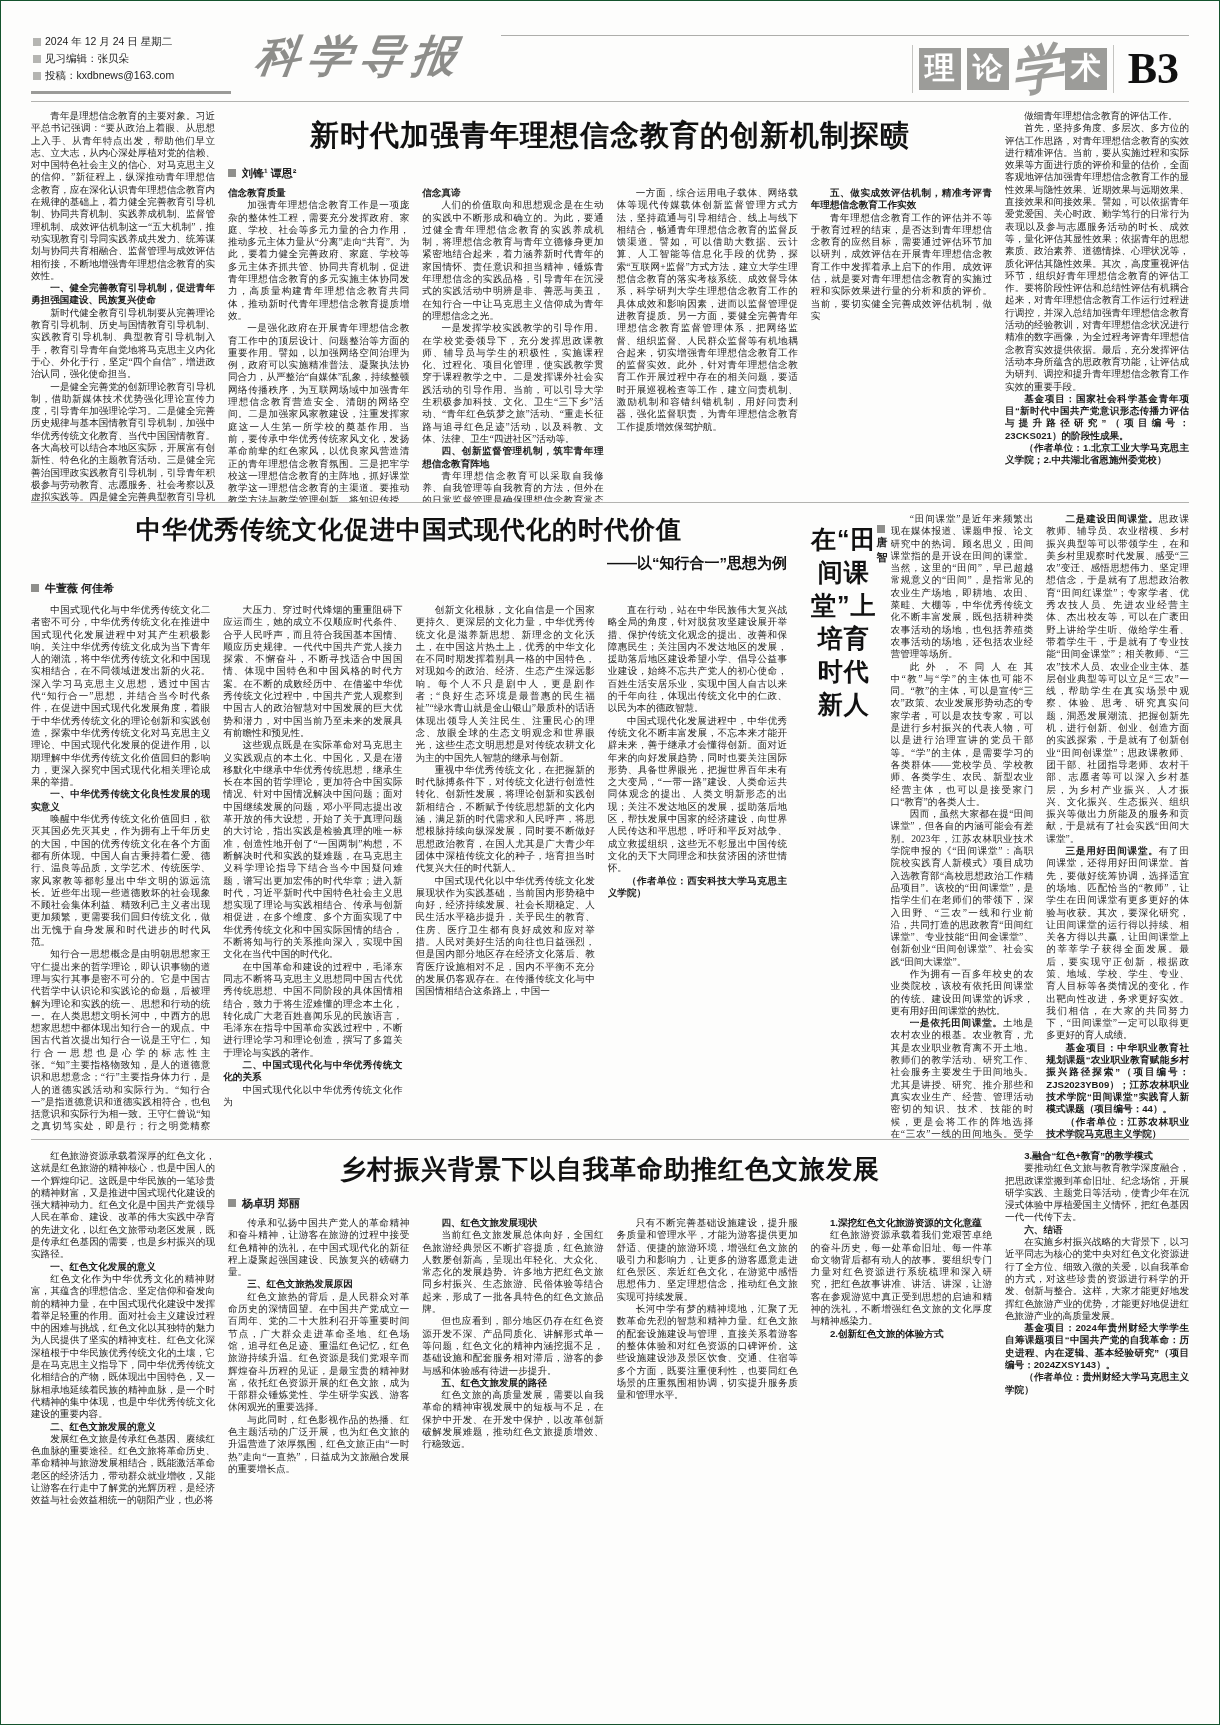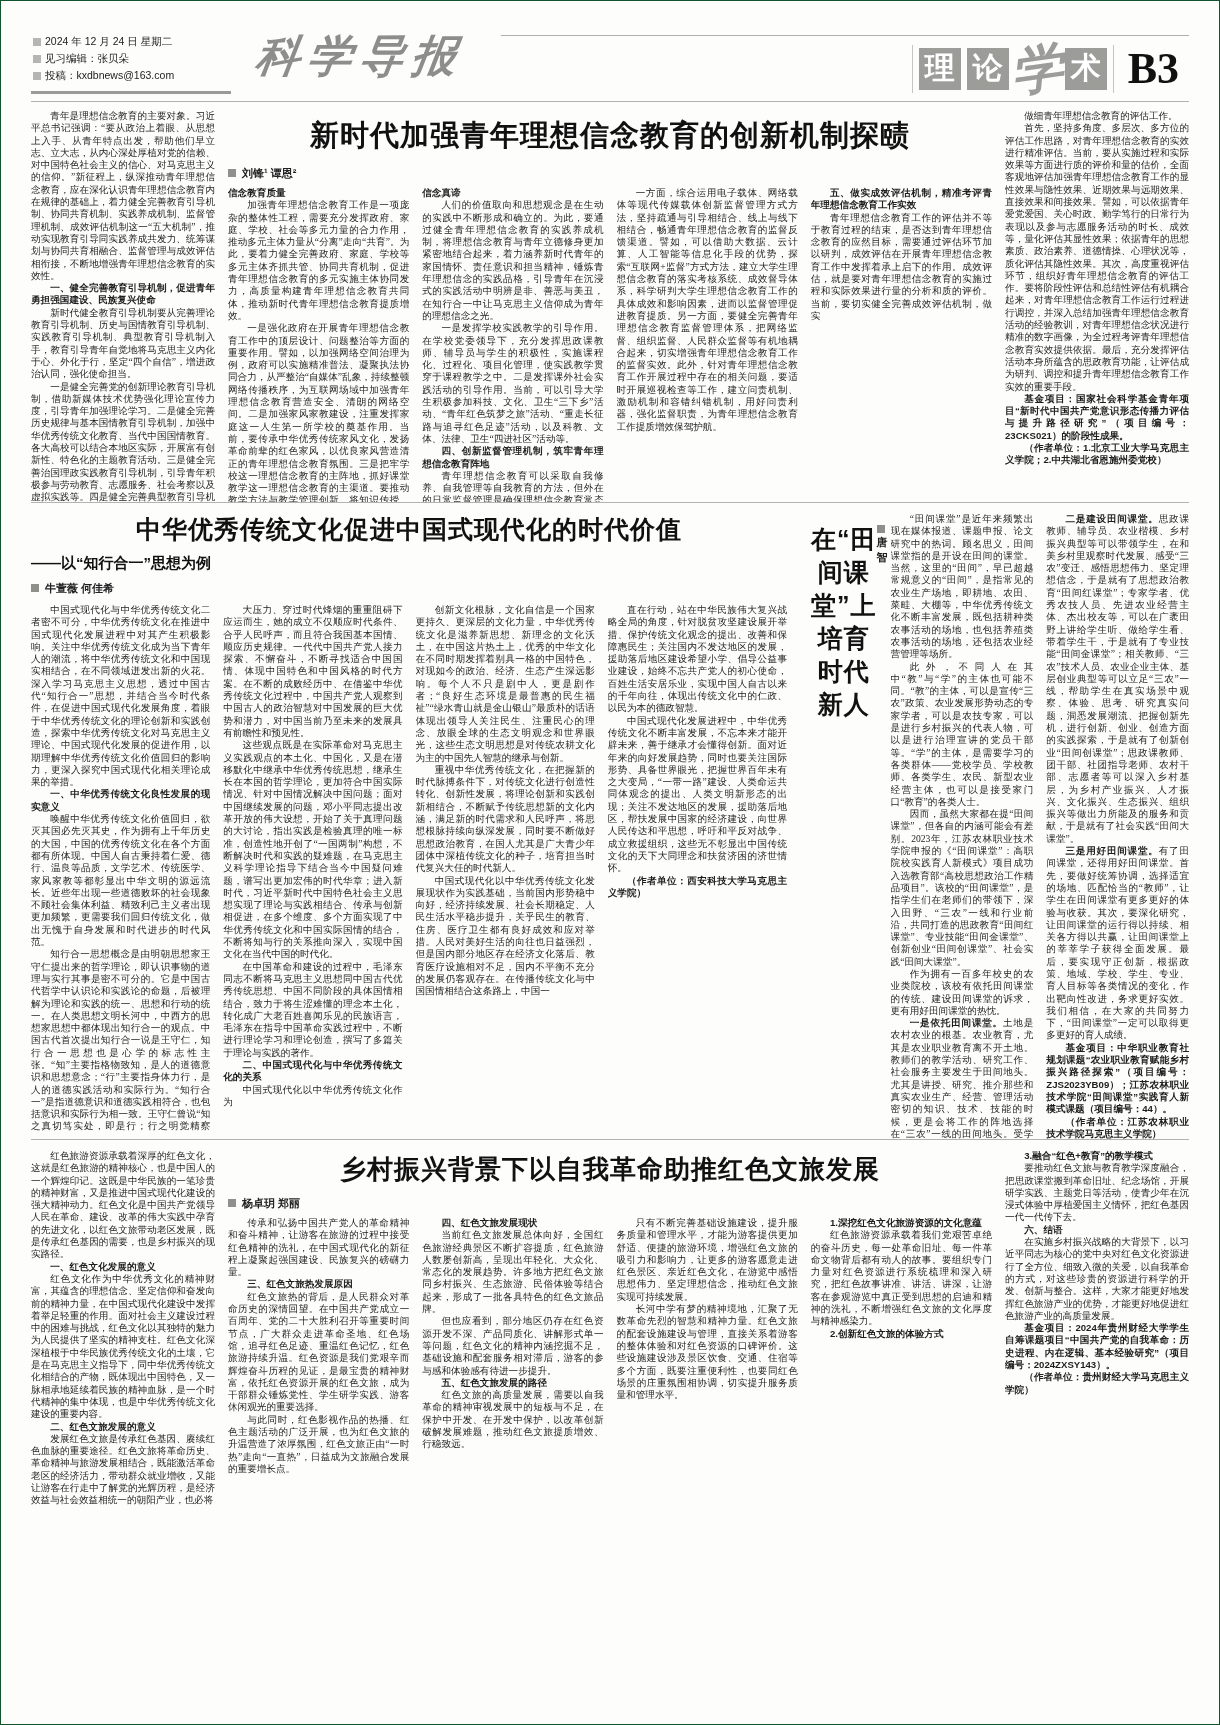--- a/index.html
+++ b/index.html
@@ -27,21 +27,21 @@
 
 .blk{font-size:9.6px;line-height:12.3px;text-align:justify;text-indent:2em;text-justify:inter-ideograph}
 .blk.h,.blk.h2,.blk.cont,.blk.fund,.blk.aff{font-family:"Liberation Sans",sans-serif;font-weight:700}
 .blk.cont{text-indent:0}
 .blk.lead b{font-family:"Liberation Sans",sans-serif}
 .colrow{display:flex;gap:13px}
 .col{flex:1 1 0;overflow:hidden}
 .colbox{display:flex;flex-direction:column}
 .colbox .flow{flex:1 1 auto;overflow:hidden}
 .a-title{font-family:"Liberation Sans",sans-serif;font-weight:700;text-align:center;color:#111}
-.a-sub{font-family:"Liberation Sans",sans-serif;text-align:left;color:#111}
+.a-sub{font-family:"Liberation Sans",sans-serif;text-align:right;color:#111}
 .byline{font-family:"Liberation Sans",sans-serif;font-weight:700;font-size:11px;text-align:left;color:#222}
 .byline .bsq{display:inline-block;width:8px;height:8px;background:#8f8f8c;margin-right:6px}
 
 
 .wrap3{display:flex;gap:13px;height:100%}
 .wrap3 .side{width:184px;flex:0 0 184px;overflow:hidden}
 .wrap3 .mid{flex:1 1 auto;display:flex;flex-direction:column;min-width:0}
 .midcols{flex:1 1 auto;display:flex;gap:13px;overflow:hidden;margin-top:6px}
 
 #a1{height:400px;padding-top:8px}

